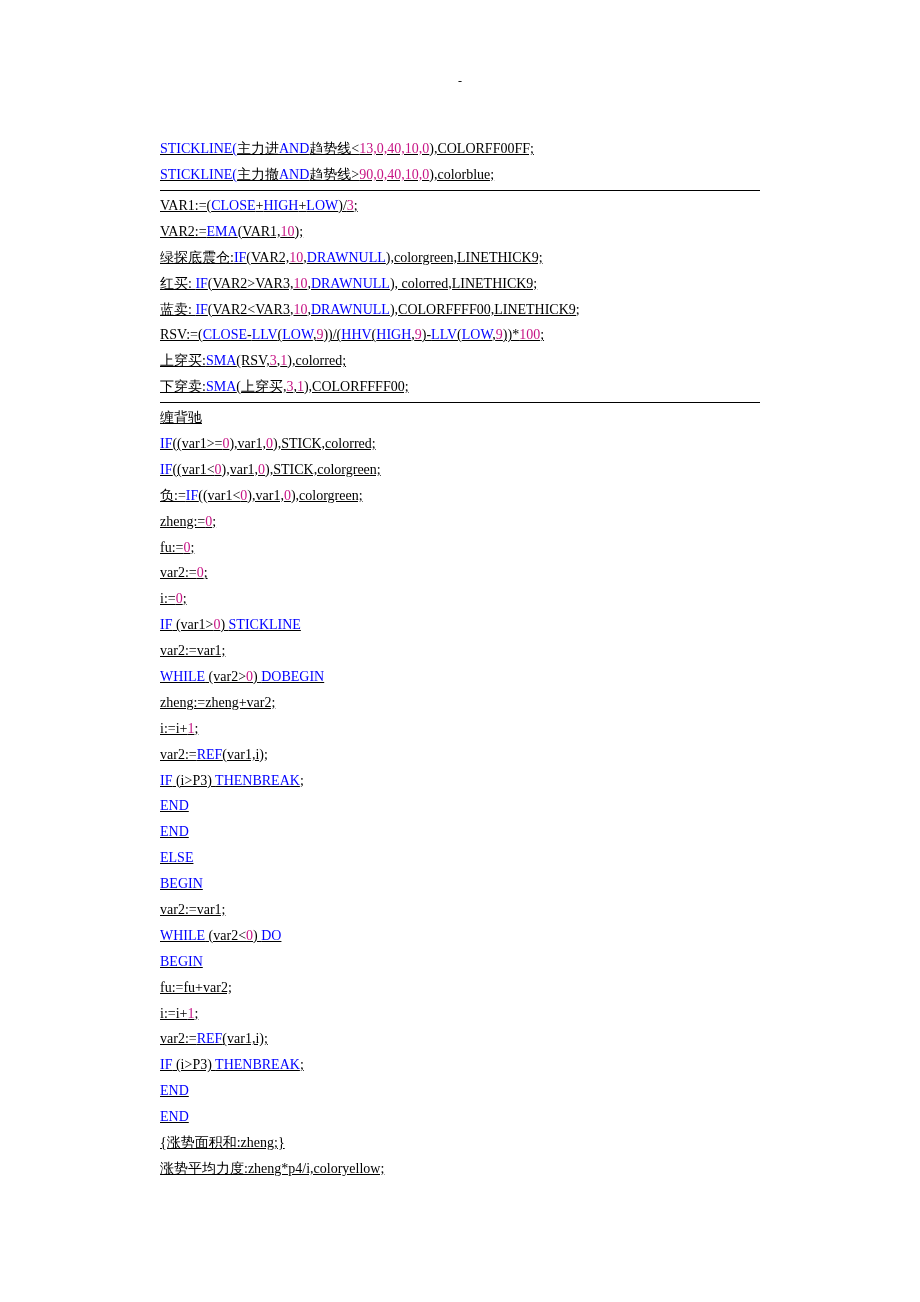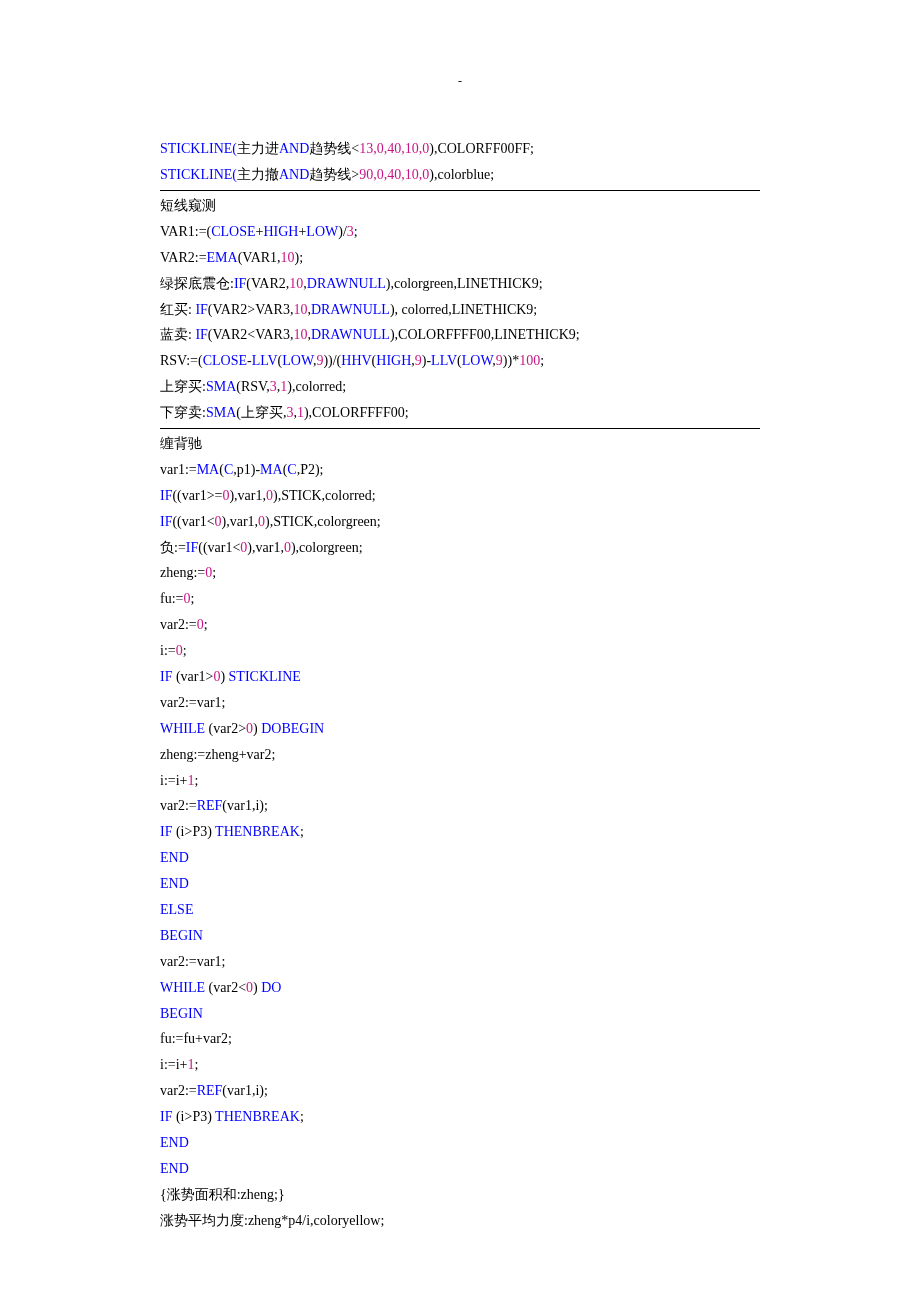--- a/index.html
+++ b/index.html
@@ -16,51 +16,50 @@
   }
   .header-mark {
     text-align: center;
     font-size: 12px;
     color: #000;
     margin-bottom: 44px;
   }
   .code-line {
     white-space: pre-wrap;
     word-break: break-all;
+    text-decoration: underline;
   }
   .hr {
     border: none;
     border-top: 1px solid #000;
     margin: 2px 0 2px 0;
   }
   .kw { color: #0000ff; }
   .num { color: #c71585; }
   .blk { color: #000000; }
 </style>
 </head>
 <body>
 
 <div class="page">
   <div class="header-mark">-</div>
   <div id="code-body">
       <div class="code-line"><span class="kw">STICKLINE(</span><span class="blk">主力进</span><span class="kw">AND</span><span class="blk">趋势线&lt;</span><span class="num">13,0,40,10,0</span><span class="blk">),COLORFF00FF;</span></div>
       <div class="code-line"><span class="kw">STICKLINE(</span><span class="blk">主力撤</span><span class="kw">AND</span><span class="blk">趋势线&gt;</span><span class="num">90,0,40,10,0</span><span class="blk">),colorblue;</span></div>
       <hr class="hr">
-      <div class="code-line"><span class="blk">短线窥测</span></div>
       <div class="code-line"><span class="blk">VAR1:=(</span><span class="kw">CLOSE</span><span class="blk">+</span><span class="kw">HIGH</span><span class="blk">+</span><span class="kw">LOW</span><span class="blk">)/</span><span class="num">3</span><span class="blk">;</span></div>
       <div class="code-line"><span class="blk">VAR2:=</span><span class="kw">EMA</span><span class="blk">(VAR1,</span><span class="num">10</span><span class="blk">);</span></div>
       <div class="code-line"><span class="blk">绿探底震仓:</span><span class="kw">IF</span><span class="blk">(VAR2,</span><span class="num">10</span><span class="blk">,</span><span class="kw">DRAWNULL</span><span class="blk">),colorgreen,LINETHICK9;</span></div>
       <div class="code-line"><span class="blk">红买: </span><span class="kw">IF</span><span class="blk">(VAR2&gt;VAR3,</span><span class="num">10</span><span class="blk">,</span><span class="kw">DRAWNULL</span><span class="blk">), colorred,LINETHICK9;</span></div>
       <div class="code-line"><span class="blk">蓝卖: </span><span class="kw">IF</span><span class="blk">(VAR2&lt;VAR3,</span><span class="num">10</span><span class="blk">,</span><span class="kw">DRAWNULL</span><span class="blk">),COLORFFFF00,LINETHICK9;</span></div>
       <div class="code-line"><span class="blk">RSV:=(</span><span class="kw">CLOSE</span><span class="blk">-</span><span class="kw">LLV</span><span class="blk">(</span><span class="kw">LOW</span><span class="blk">,</span><span class="num">9</span><span class="blk">))/(</span><span class="kw">HHV</span><span class="blk">(</span><span class="kw">HIGH</span><span class="blk">,</span><span class="num">9</span><span class="blk">)-</span><span class="kw">LLV</span><span class="blk">(</span><span class="kw">LOW</span><span class="blk">,</span><span class="num">9</span><span class="blk">))*</span><span class="num">100</span><span class="blk">;</span></div>
       <div class="code-line"><span class="blk">上穿买:</span><span class="kw">SMA</span><span class="blk">(RSV,</span><span class="num">3</span><span class="blk">,</span><span class="num">1</span><span class="blk">),colorred;</span></div>
       <div class="code-line"><span class="blk">下穿卖:</span><span class="kw">SMA</span><span class="blk">(上穿买,</span><span class="num">3</span><span class="blk">,</span><span class="num">1</span><span class="blk">),COLORFFFF00;</span></div>
       <hr class="hr">
       <div class="code-line"><span class="blk">缠背驰</span></div>
-      <div class="code-line"><span class="blk">var1:=</span><span class="kw">MA</span><span class="blk">(</span><span class="kw">C</span><span class="blk">,p1)-</span><span class="kw">MA</span><span class="blk">(</span><span class="kw">C</span><span class="blk">,P2);</span></div>
       <div class="code-line"><span class="kw">IF</span><span class="blk">((var1&gt;=</span><span class="num">0</span><span class="blk">),var1,</span><span class="num">0</span><span class="blk">),STICK,colorred;</span></div>
       <div class="code-line"><span class="kw">IF</span><span class="blk">((var1&lt;</span><span class="num">0</span><span class="blk">),var1,</span><span class="num">0</span><span class="blk">),STICK,colorgreen;</span></div>
       <div class="code-line"><span class="blk">负:=</span><span class="kw">IF</span><span class="blk">((var1&lt;</span><span class="num">0</span><span class="blk">),var1,</span><span class="num">0</span><span class="blk">),colorgreen;</span></div>
       <div class="code-line"><span class="blk">zheng:=</span><span class="num">0</span><span class="blk">;</span></div>
       <div class="code-line"><span class="blk">fu:=</span><span class="num">0</span><span class="blk">;</span></div>
       <div class="code-line"><span class="blk">var2:=</span><span class="num">0</span><span class="blk">;</span></div>
       <div class="code-line"><span class="blk">i:=</span><span class="num">0</span><span class="blk">;</span></div>
       <div class="code-line"><span class="kw">IF</span><span class="blk"> (var1&gt;</span><span class="num">0</span><span class="blk">) </span><span class="kw">STICKLINE</span></div>
       <div class="code-line"><span class="blk">var2:=var1;</span></div>
       <div class="code-line"><span class="kw">WHILE</span><span class="blk"> (var2&gt;</span><span class="num">0</span><span class="blk">) </span><span class="kw">DOBEGIN</span></div>

